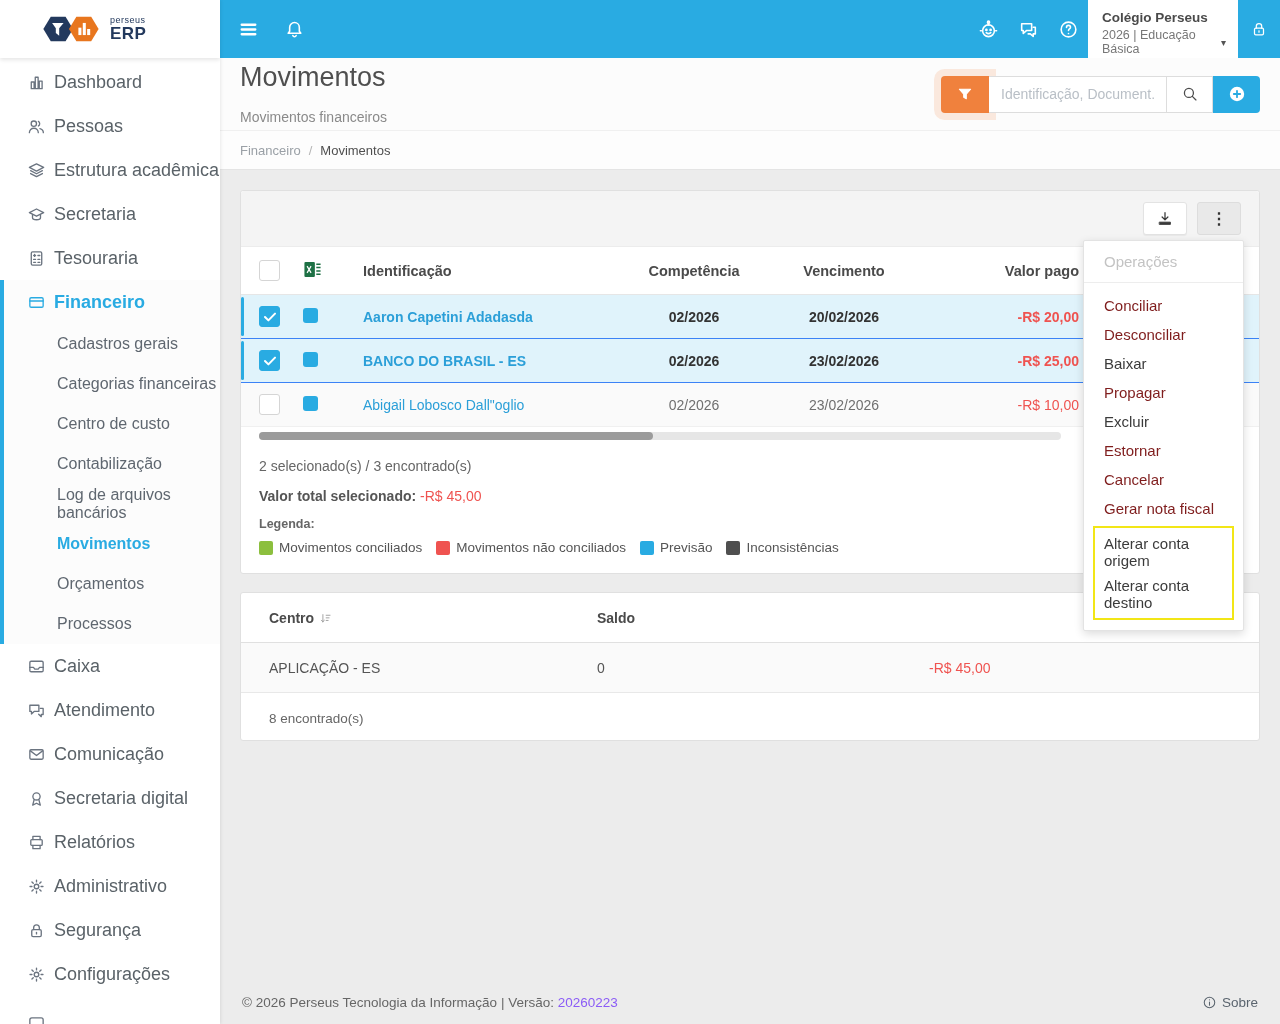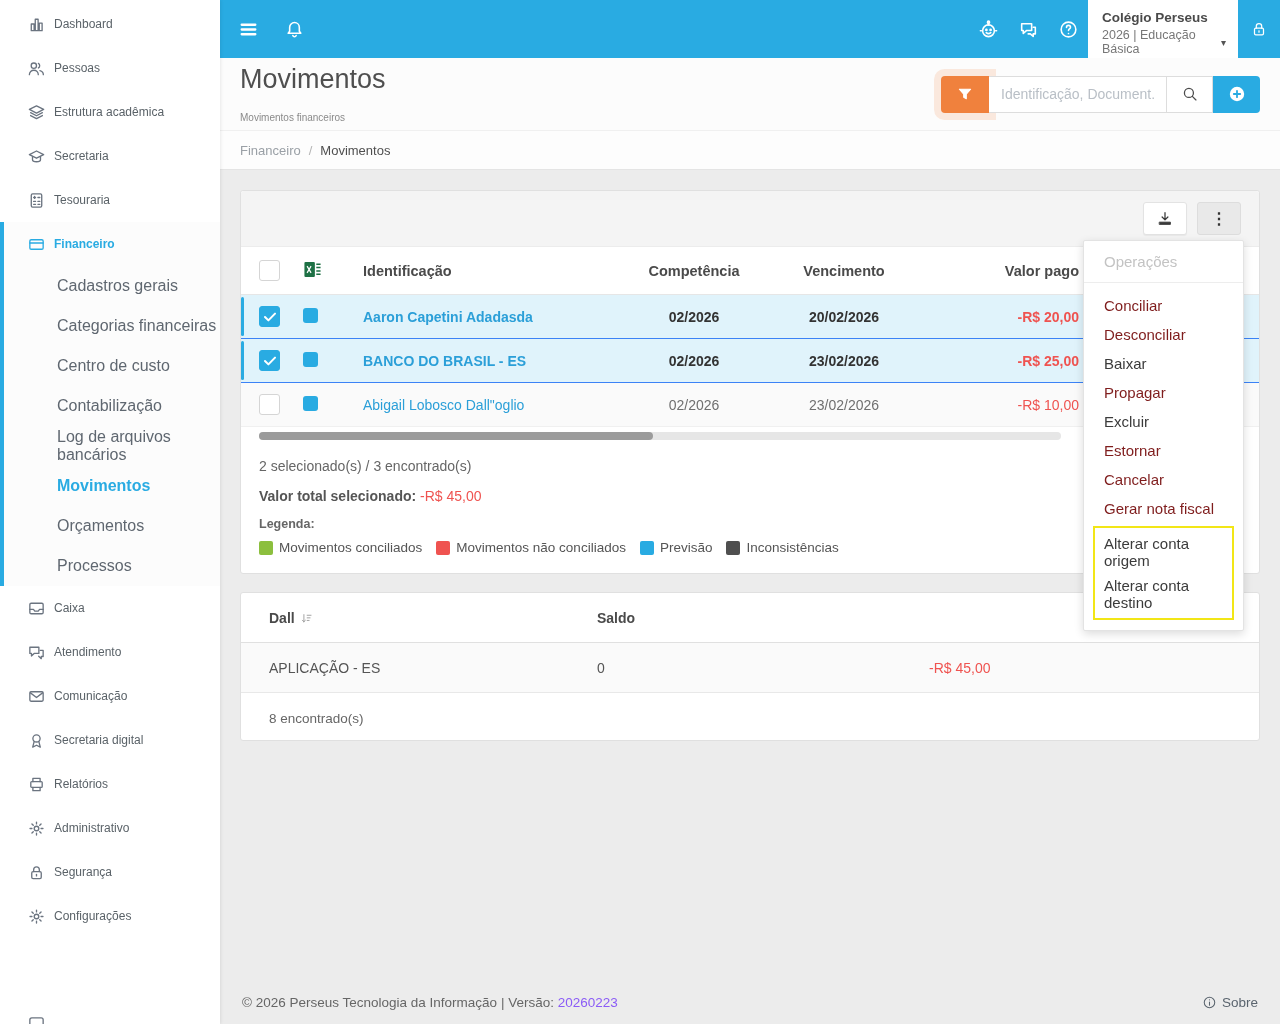--- a/index.html
+++ b/index.html
@@ -8,21 +8,21 @@
 
   
   .sidebar { position:absolute; left:0; top:0; width:220px; height:1024px; background:#fff;
              box-shadow:1px 0 3px rgba(0,0,0,.08); z-index:30; overflow:hidden; }
   .logo { height:58px; display:flex; align-items:center; padding-left:42px; background:#fff;
           box-shadow:0 2px 4px rgba(0,0,0,.10); position:relative; z-index:2; cursor:pointer; }
   .logo-text { margin-left:6px; line-height:1; color:#23395d; }
   .logo-text .small { display:block; font-size:9px; letter-spacing:.5px; }
   .logo-text .big { display:block; font-size:17px; font-weight:bold; letter-spacing:.5px; }
   nav { padding-top:2px; }
-  .nav-item { display:flex; align-items:center; height:44px; padding-left:27px; font-size:12px;
+  .nav-item { display:flex; align-items:center; height:44px; padding-left:27px; font-size:18px;
               color:#5a6268; cursor:pointer; }
   .nav-item .nav-icon { width:19px; height:19px; margin-right:8px; color:#6b7480; flex:0 0 19px; }
   .nav-item.active { color:#29abe2; font-weight:bold; }
   .nav-item.active .nav-icon { color:#29abe2; }
   .nav-group { border-left:4px solid #29abe2; background:#fcfcfc; }
   .nav-group .nav-item { padding-left:23px; }
   .nav-sub { display:flex; align-items:center; height:40px; padding-left:53px; font-size:16px;
              color:#5f6770; cursor:pointer; }
   .nav-sub.active { color:#29abe2; font-weight:bold; }
   .i { width:100%; height:100%; fill:none; stroke:currentColor; stroke-width:1.4;
@@ -42,21 +42,21 @@
   .account-ctx { font-size:12.5px; color:#777; margin-top:3px; display:flex; align-items:center; gap:18px; }
   .caret { font-size:10px; color:#555; }
   .lock-btn { width:42px; height:58px; display:flex; align-items:center; justify-content:center;
               color:#fff; cursor:pointer; }
   .lock-btn .i { width:18px; height:18px; }
 
   
   .page-header { position:absolute; left:220px; top:58px; width:1060px; height:72px; background:#fcfcfc;
                  display:flex; align-items:center; justify-content:space-between; padding:0 20px; }
   .page-title { font-size:27px; font-weight:normal; color:#4f4f4f; line-height:1.1; }
-  .page-subtitle { font-size:10px; color:#8a8a8a; margin-top:17px; }
+  .page-subtitle { font-size:14px; color:#8a8a8a; margin-top:17px; }
   .search-group { display:flex; align-items:center; height:37px; }
   .filter-btn { width:48px; height:37px; background:#f0813d; border-radius:4px 0 0 4px; display:flex;
                 align-items:center; justify-content:center; cursor:pointer;
                 box-shadow:0 0 0 7px rgba(240,129,61,.16); }
   .filter-btn .i { width:16px; height:16px; color:#fff; fill:#fff; }
   .search-input { width:178px; height:37px; border:1px solid #ddd; border-left:none; padding:0 12px;
                   font-size:14px; color:#555; background:#fff; outline:none;
                   font-family:"Liberation Sans",sans-serif; }
   .search-input::placeholder { color:#b9bfc6; }
   .search-btn { width:46px; height:37px; background:#fff; border:1px solid #ddd; border-left:none;
@@ -146,20 +146,34 @@
   .menu-item { font-size:15px; padding:6px 20px; cursor:default; }
   .menu-item.enabled { color:#3b3b3b; cursor:pointer; }
   .menu-item.disabled { color:#7f1d1d; }
   .menu-highlight { border:2px solid #f2e616; margin:3px 9px 2px 9px; padding:3px 0; }
   .menu-highlight .menu-item { padding:4px 9px; }
 </style>
 </head>
 <body>
 
 <aside class="sidebar">
+  <div class="logo">
+    <svg width="62" height="40" viewBox="0 0 92 48">
+      <polygon points="2,24 13,6 35,6 46,24 35,42 13,42" fill="#23395d"></polygon>
+      <path d="M15 15h17l-6.5 8v11l-5-4v-7z" fill="#fff"></path>
+      <polygon points="40,24 51,6 73,6 84,24 73,42 51,42" fill="#e8761e"></polygon>
+      <rect x="54" y="22" width="4.5" height="11" fill="#fff"></rect>
+      <rect x="60.5" y="15" width="4.5" height="18" fill="#fff"></rect>
+      <rect x="67" y="24" width="4.5" height="9" fill="#fff"></rect>
+    </svg>
+    <div class="logo-text">
+      <span class="small">perseus</span>
+      <span class="big">ERP</span>
+    </div>
+  </div>
   <nav id="sidebar-nav">
       <div class="nav-item">
         <span class="nav-icon"><svg class="i " viewBox="0 0 20 20">
             <path d="M4.5 16.5V9.5h3v7zM8.7 16.5v-12h3v12zM12.9 16.5v-8h3v8z"></path>
           </svg></span>
         <span>Dashboard</span>
       </div>
       <div class="nav-item">
         <span class="nav-icon"><svg class="i " viewBox="0 0 20 20">
             <circle cx="7.2" cy="7" r="2.8"></circle>
@@ -460,21 +474,21 @@
             <span class="legend-sq" style="background:#4f4f4f"></span>
             <span>Inconsistências</span>
           </span>
         </div>
     </div>
   </section>
 
   <section class="card accounts-card">
     <div class="agrid ahead">
       <div>
-        <span>Dall</span><svg class="i sort-ic" viewBox="0 0 20 20">
+        <span>Centro</span><svg class="i sort-ic" viewBox="0 0 20 20">
             <path d="M6 4v11M6 15l-2.3-2.3M6 15l2.3-2.3M11 5h6M11 9h4.5M11 13h3"></path>
           </svg>
       </div>
       <div>Saldo</div>
     </div>
     <div id="account-rows">
         <div class="agrid arow">
           <div>APLICAÇÃO - ES</div>
           <div>0</div>
           <div class="money">-R$ 45,00</div>

